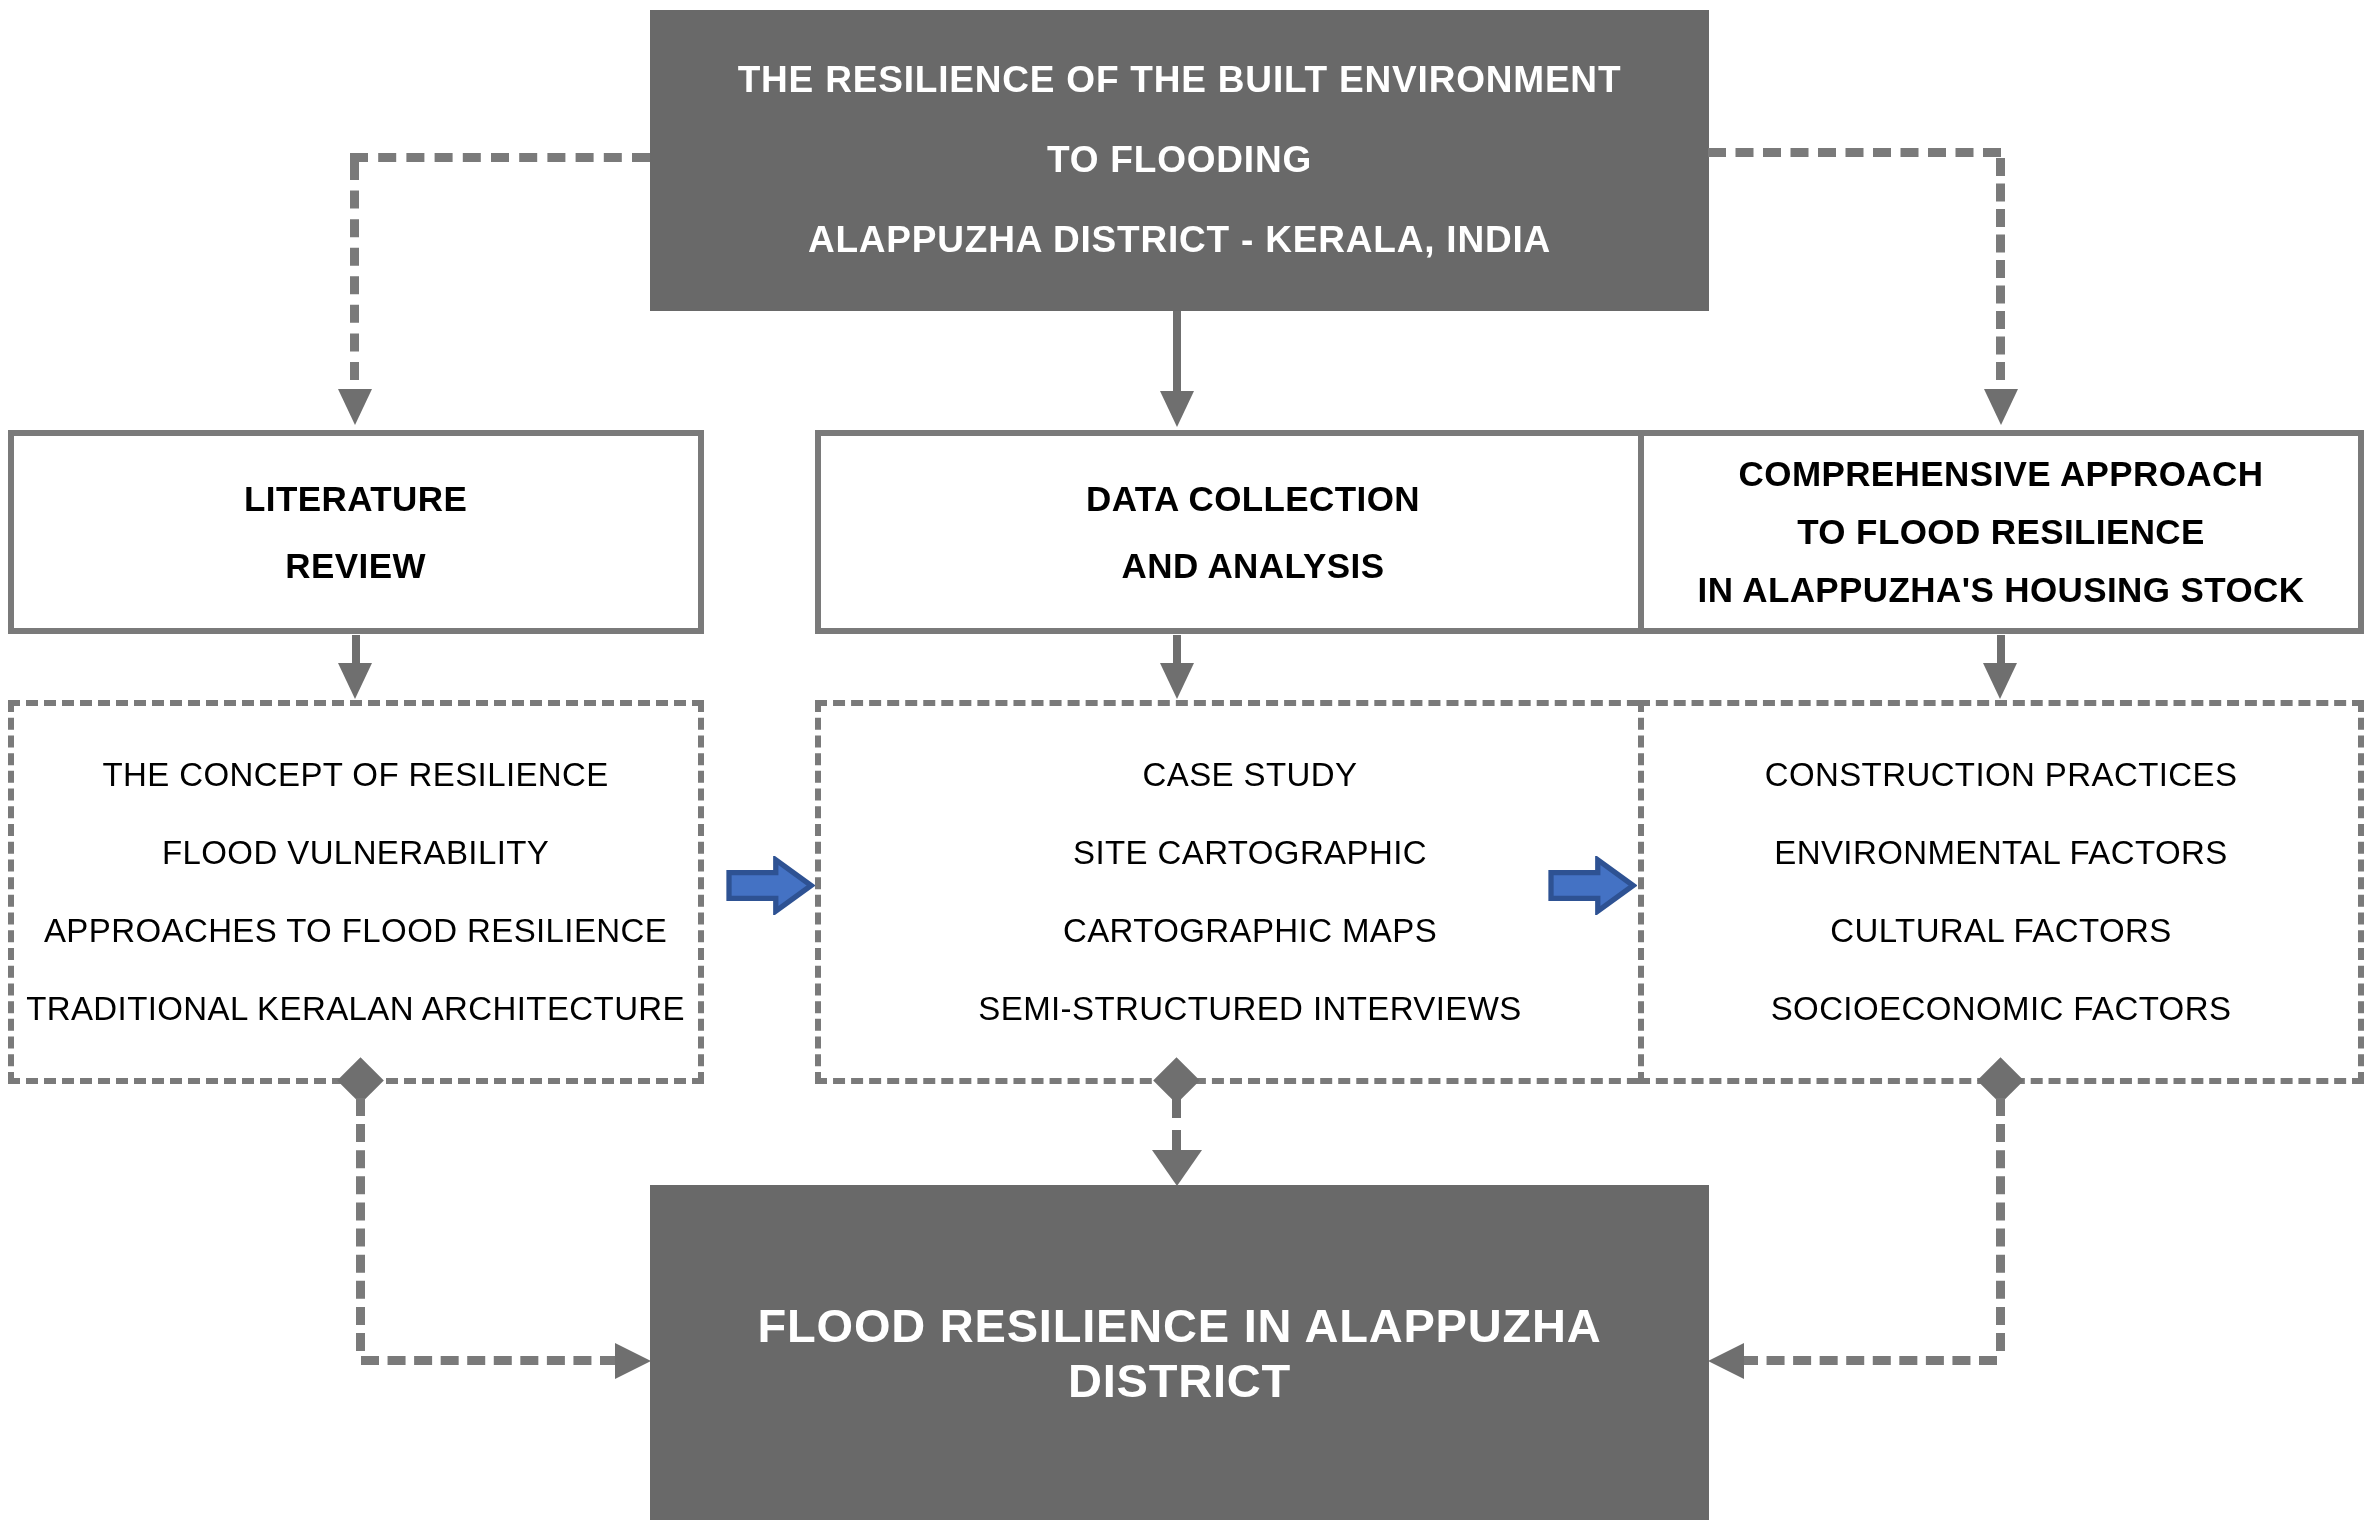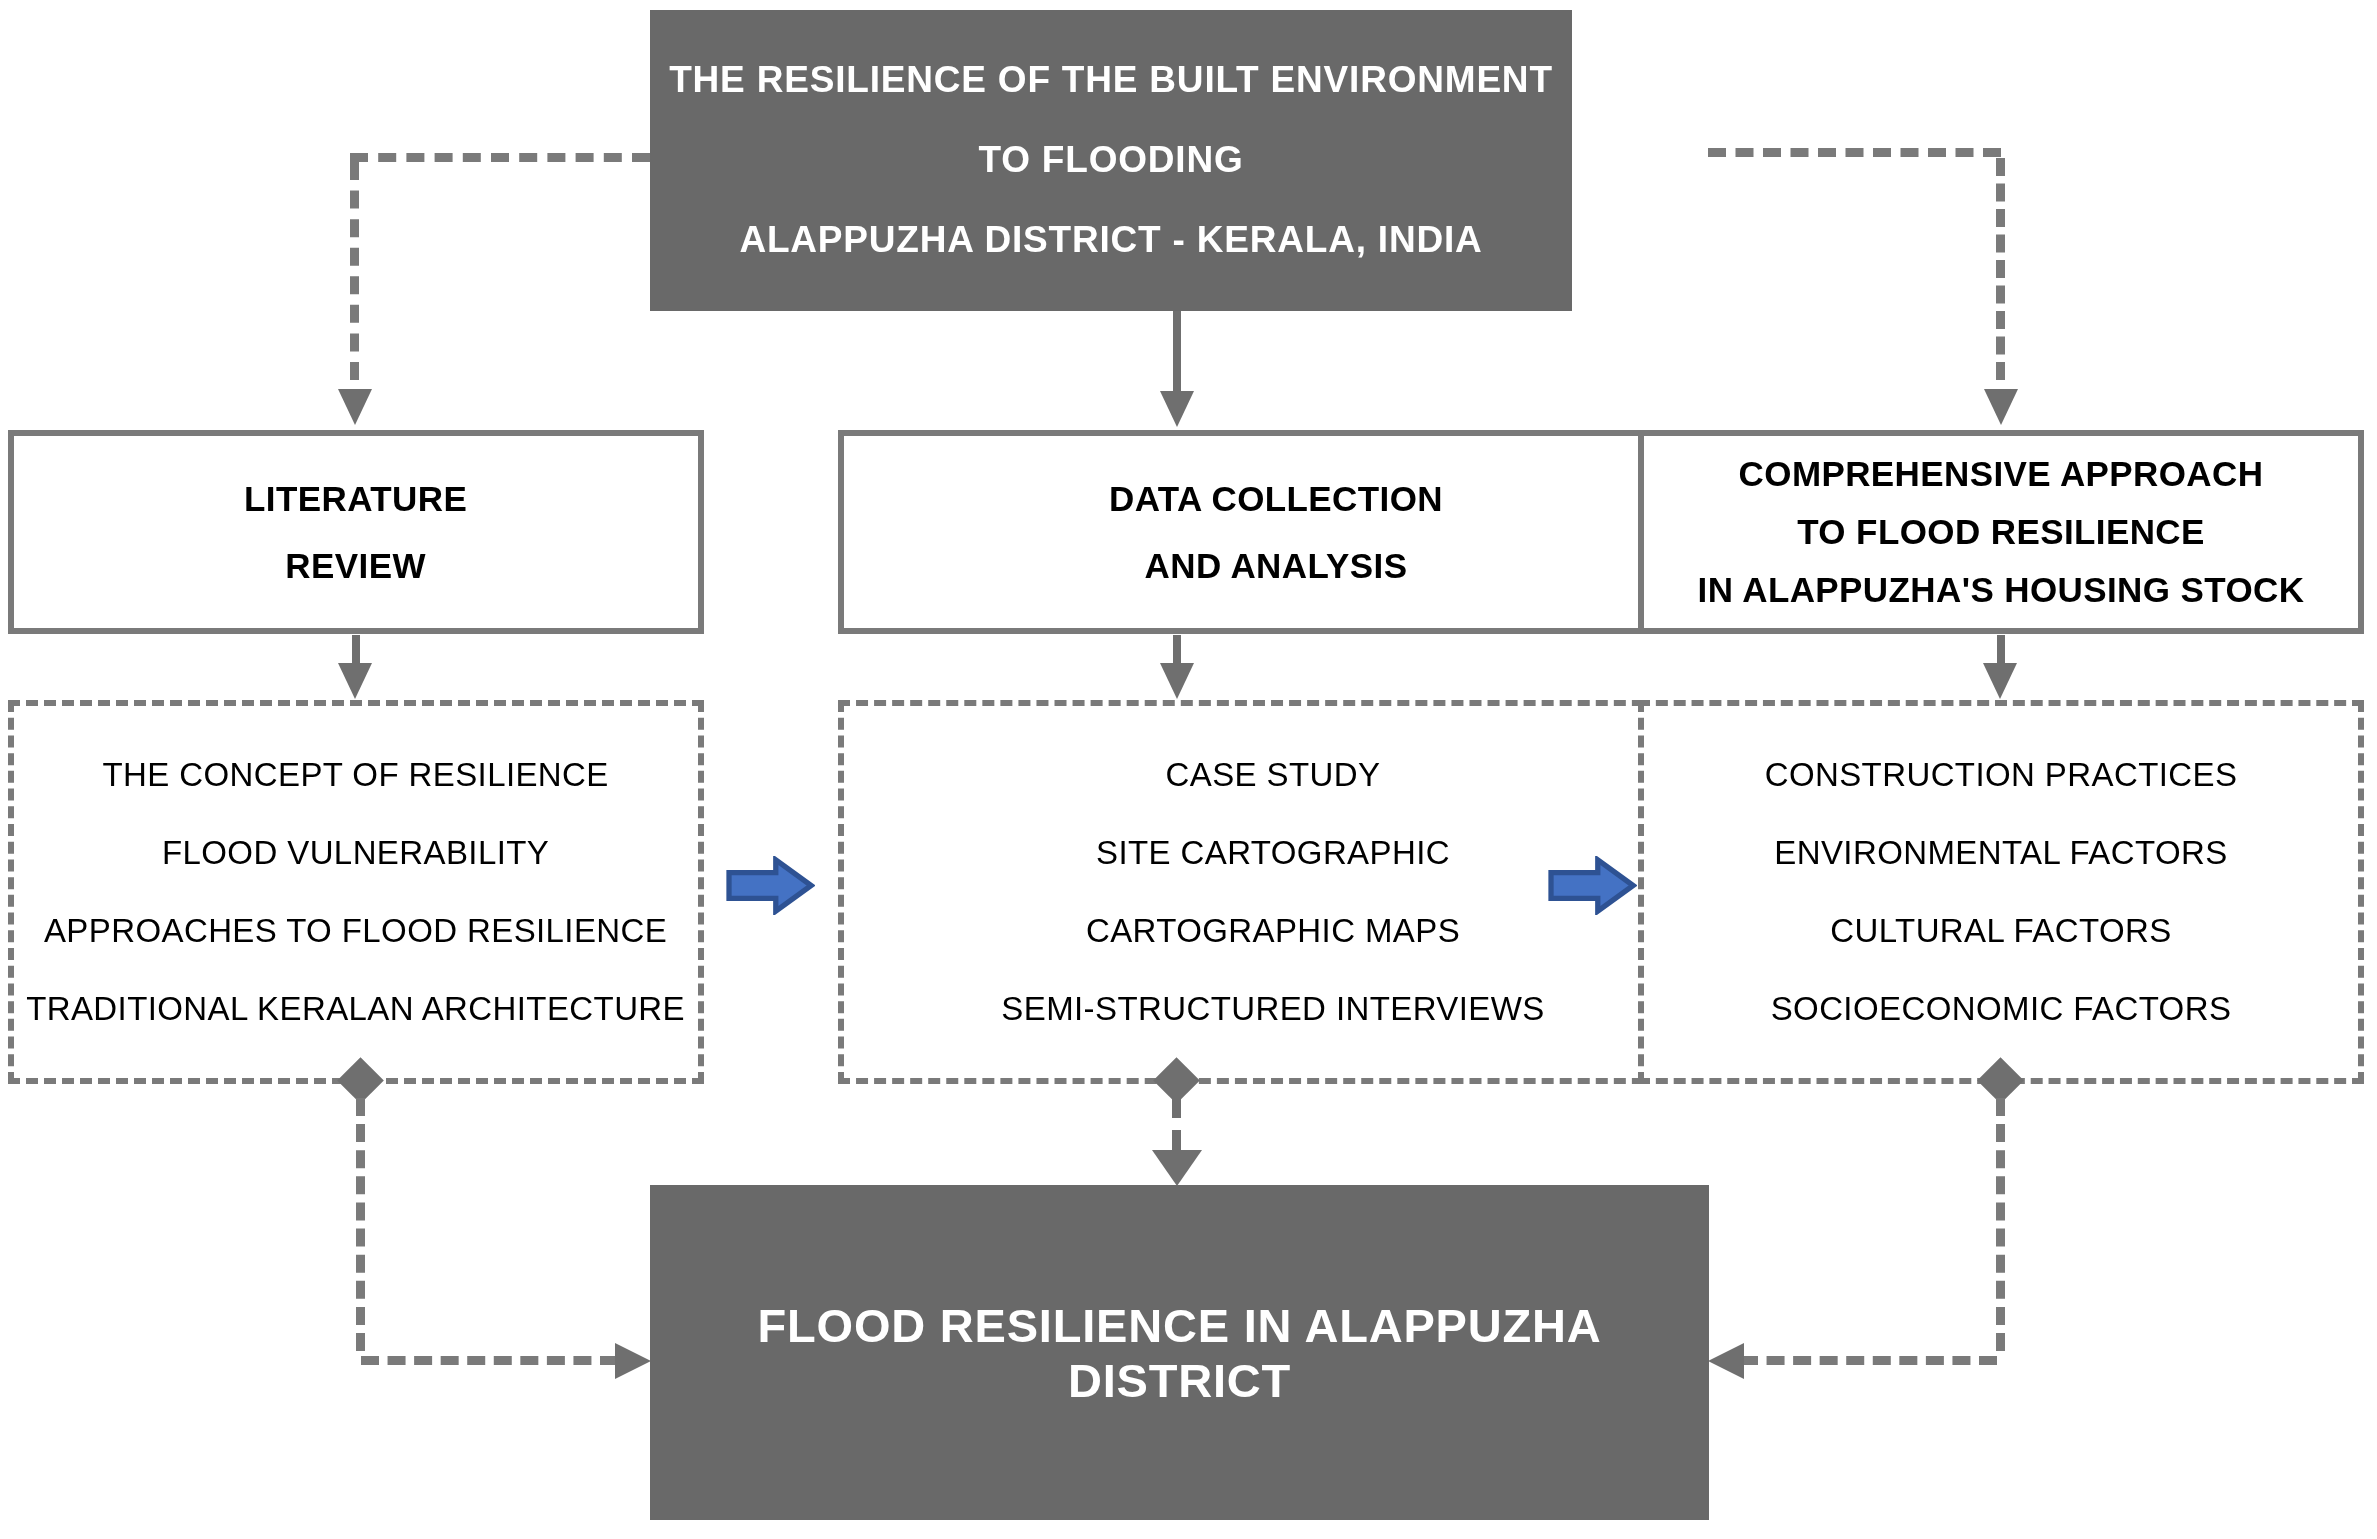--- a/index.html
+++ b/index.html
@@ -15,21 +15,21 @@
   
   .dark-box{
     position:absolute;
     background:#696969;
     color:#ffffff;
     display:flex;flex-direction:column;
     align-items:center;justify-content:center;
     text-align:center;
     font-weight:bold;
   }
-  #title-box{left:650px;top:9.8px;width:922px;height:301px;font-size:37px;row-gap:38px;letter-spacing:0.8px;}
+  #title-box{left:650px;top:9.8px;width:1059px;height:301px;font-size:37px;row-gap:38px;letter-spacing:0.8px;}
   #outcome-box{left:650px;top:1185px;width:1059px;height:335px;font-size:47px;letter-spacing:0.8px;}
 
   
   .header-box{
     position:absolute;
     top:430px;height:204px;
     background:#ffffff;
     border:6.8px solid #7a7a7a;
     color:#000;
     font-weight:bold;font-size:35px;
@@ -46,21 +46,21 @@
     border:6.8px dashed #7a7a7a;
     background:#ffffff;
     color:#000;font-size:33px;
     display:flex;flex-direction:column;
     align-items:center;justify-content:space-evenly;
     text-align:center;
     padding:10.6px 6px;
     letter-spacing:0.4px;
   }
   .col1{left:7.6px;width:696px;}
-  .col2{left:838px;width:860px;padding-left:16px;}
+  .col2{left:815px;width:860px;padding-left:16px;}
   .col3{left:1638px;width:726px;}
 
   
   .vline{position:absolute;background:#6f6f6f;}
   .dash-h{position:absolute;height:0;border-top:9.8px dashed #7a7a7a;}
   .dash-v{position:absolute;width:0;border-left:9.8px dashed #7a7a7a;}
   .tri-down{position:absolute;width:0;height:0;border-left:17.4px solid transparent;border-right:17.4px solid transparent;border-top:36px solid #6f6f6f;}
   .tri-right{position:absolute;width:0;height:0;border-top:18px solid transparent;border-bottom:18px solid transparent;border-left:36px solid #6f6f6f;}
   .tri-left{position:absolute;width:0;height:0;border-top:18px solid transparent;border-bottom:18px solid transparent;border-right:36px solid #6f6f6f;}
   .diamond{position:absolute;width:33px;height:33px;background:#6f6f6f;transform:rotate(45deg);}

